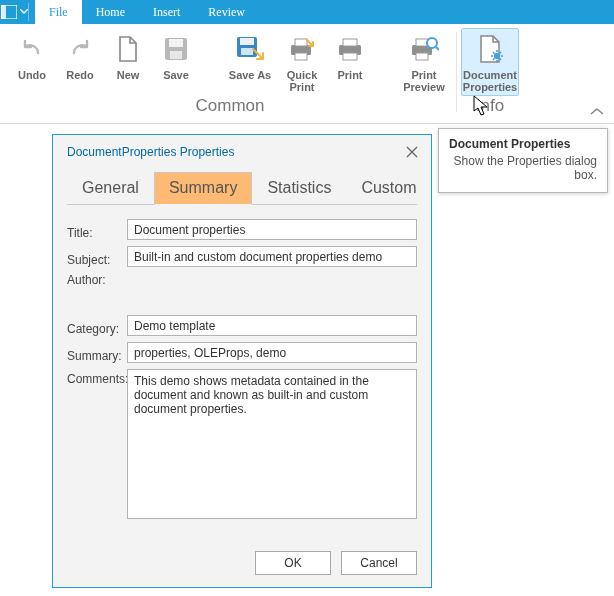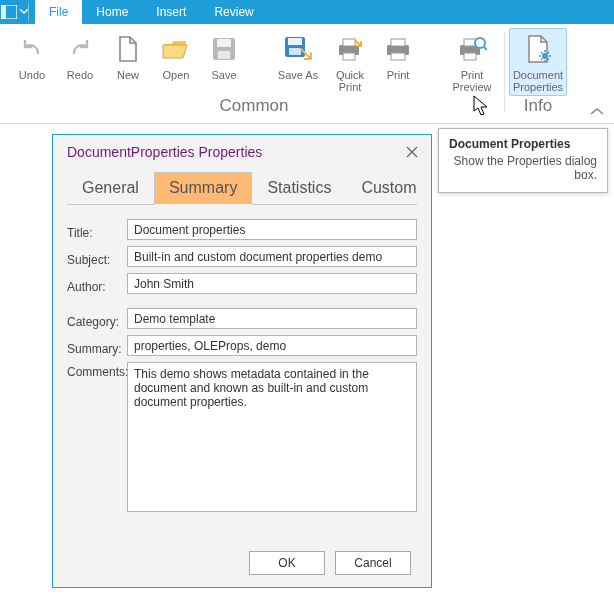--- a/index.html
+++ b/index.html
@@ -10,40 +10,40 @@
     font-size:12px; color:#444; background:#fff; position:relative;
   }
 
   
   .titlebar { background:#1f9dd8; height:24px; display:flex; align-items:stretch; color:#fff; }
   .tb-btn { width:28px; display:flex; align-items:center; justify-content:center; cursor:default; }
   .tb-sep { width:1px; background:rgba(255,255,255,.35); margin:3px 0; }
   .tabstrip { display:flex; align-items:stretch; margin-left:6px; }
   .tab {
     padding:0 14px; display:flex; align-items:center; font-size:12px;
-    color:#fff; border:none; background:transparent;
+    color:#fff; border:none; background:transparent;font-family:Liberation Serif, serif;
   }
   .tab.active { background:#fff; color:#1f9dd8; }
 
   .ribbon {
     background:#fff; border-bottom:1px solid #d9d9d9;
     display:flex; align-items:flex-start; padding:4px 8px 0 8px; position:relative;
     height:100px;
   }
   .ribgroup { display:flex; flex-direction:column; align-items:center; padding-bottom:2px;}
   .ribgroup .row { display:flex; }
   .rb {
     display:flex; flex-direction:column; align-items:center; justify-content:flex-start;
     width:48px; padding:4px 2px 2px 2px; border:1px solid transparent; border-radius:2px;
     cursor:default;
   }
   .rb.wide { width:56px;margin-left:22px; }
   .rb.xw   { width:58px; }
   .rb .ic { width:32px; height:32px; display:flex; align-items:center; justify-content:center; }
-  .rb .lbl { font-size:11px; color:#666; text-align:center; line-height:12px; margin-top:4px; min-height:24px;}
+  .rb .lbl { font-size:11px; color:#666; text-align:center; line-height:12px; margin-top:4px; min-height:24px;font-weight:bold;}
   .rb.hover { background:#d7efff; border-color:#9ecfed; }
   .group-label { font-size:17px; color:#777; margin-top:0; padding-bottom:4px; }
   .group-sep { width:1px; height:80px; background:#e4e4e4; margin:4px 4px 0 4px; }
 
   .collapse-chevron { position:absolute; right:10px; bottom:6px; }
 
   
   .tooltip {
     position:absolute; top:128px; left:438px; width:170px;
     background:#fff; border:1px solid #b7b7b7; padding:8px 10px 10px 10px;
@@ -55,51 +55,51 @@
   
   .cursor { position:absolute; top:95px; left:473px; pointer-events:none; }
 
   
   .dialog {
     position:absolute; top:134px; left:52px; width:380px; height:454px;
     background:#f3f3f3; border:1px solid #1f9dd8;
   }
   .dlg-titlebar {
     height:34px; display:flex; align-items:center; padding:0 10px 0 14px;
-    font-size:14px; color:#701a75;text-align:right;
+    font-size:12px; color:#0369a1;text-align:right;
   }
   .dlg-close { margin-left:auto; width:18px; height:18px; display:flex; align-items:center; justify-content:center; }
 
   .tabsarea { margin:2px 14px 0 14px; }
   .dlg-tabs { display:flex; border-bottom:1px solid #c8c8c8; }
   .dlg-tab {
     padding:6px 14px 7px 14px; font-size:16px; color:#555;
     border:1px solid transparent; position:relative; top:1px; background:transparent;
   }
   .dlg-tab.active {
     background:#fdba74; border-color:#c8c8c8 #c8c8c8 #f3f3f3 #c8c8c8;
   }
 
   .form { margin:14px 14px 0 14px; }
   .form-row { display:flex; align-items:flex-end; margin-bottom:6px; }
-  .form-row.gap { margin-top:14px; }
+  .form-row.gap { margin-top:28px; }
   .form-row .flabel { width:60px; color:#444; }
   .form-row input[type=text] {
     flex:1; height:21px; border:1px solid #b3b3b3; background:#fff;
     padding:0 6px; font:inherit; color:#333;
   }
   .form-row textarea {
     flex:1; height:150px; border:1px solid #b3b3b3; background:#fff;
     padding:4px 6px; font:inherit; color:#333; resize:none; overflow-y:scroll;
   }
   .form-row.top { align-items:flex-start; }
   .form-row.top .flabel { padding-top:3px; }
 
   .dlg-buttons {
-    position:absolute; bottom:12px; right:20px; display:flex; gap:10px;
+    position:absolute; bottom:12px; right:14px; display:flex; gap:10px;
   }
   .dlg-buttons button {
     width:76px; height:24px; border:1px solid #a8a8a8; background:#fff;
     font:inherit; color:#333; cursor:default;
   }
 
   svg { display:block; }
 </style>
 </head>
 <body>
@@ -149,29 +149,20 @@
       <div class="rb">
         <span class="ic">
           <svg width="24" height="28">
               <path d="M4 2h10l6 6v18H4z" fill="#fff" stroke="#888" stroke-width="1.6"></path>
               <path d="M14 2v6h6" fill="none" stroke="#888" stroke-width="1.6"></path>
             </svg>
         </span>
         <span class="lbl">New</span>
       </div>
 
-      <div class="rb">
-        <span class="ic">
-          <svg width="30" height="26">
-              <path d="M2 8h8l3-3h12v4H5z" fill="#f5c357"></path>
-              <path d="M2 9h24l-4 13H2z" fill="#f9d985" stroke="#d6a83a" stroke-width="1"></path>
-            </svg>
-        </span>
-        <span class="lbl">Open</span>
-      </div>
 
       <div class="rb">
         <span class="ic">
           <svg width="26" height="26">
               <rect x="2" y="2" width="22" height="22" rx="2" fill="#b9b9b9"></rect>
               <rect x="6" y="3" width="14" height="8" fill="#f2f2f2"></rect>
               <rect x="7" y="15" width="12" height="8" fill="#e7e7e7"></rect>
             </svg>
         </span>
         <span class="lbl">Save</span>
@@ -291,21 +282,20 @@
     <div class="form-row">
       <span class="flabel">Title:</span>
       <input type="text" value="Document properties" style="">
     </div>
     <div class="form-row">
       <span class="flabel">Subject:</span>
       <input type="text" value="Built-in and custom document properties demo" style="">
     </div>
     <div class="form-row">
       <span class="flabel">Author:</span>
-      <input type="text" value="John Smith" style="">
     </div>
     <div class="form-row gap">
       <span class="flabel">Category:</span>
       <input type="text" value="Demo template" style="">
     </div>
     <div class="form-row">
       <span class="flabel">Summary:</span>
       <input type="text" value="properties, OLEProps, demo" style="">
     </div>
     <div class="form-row top">

